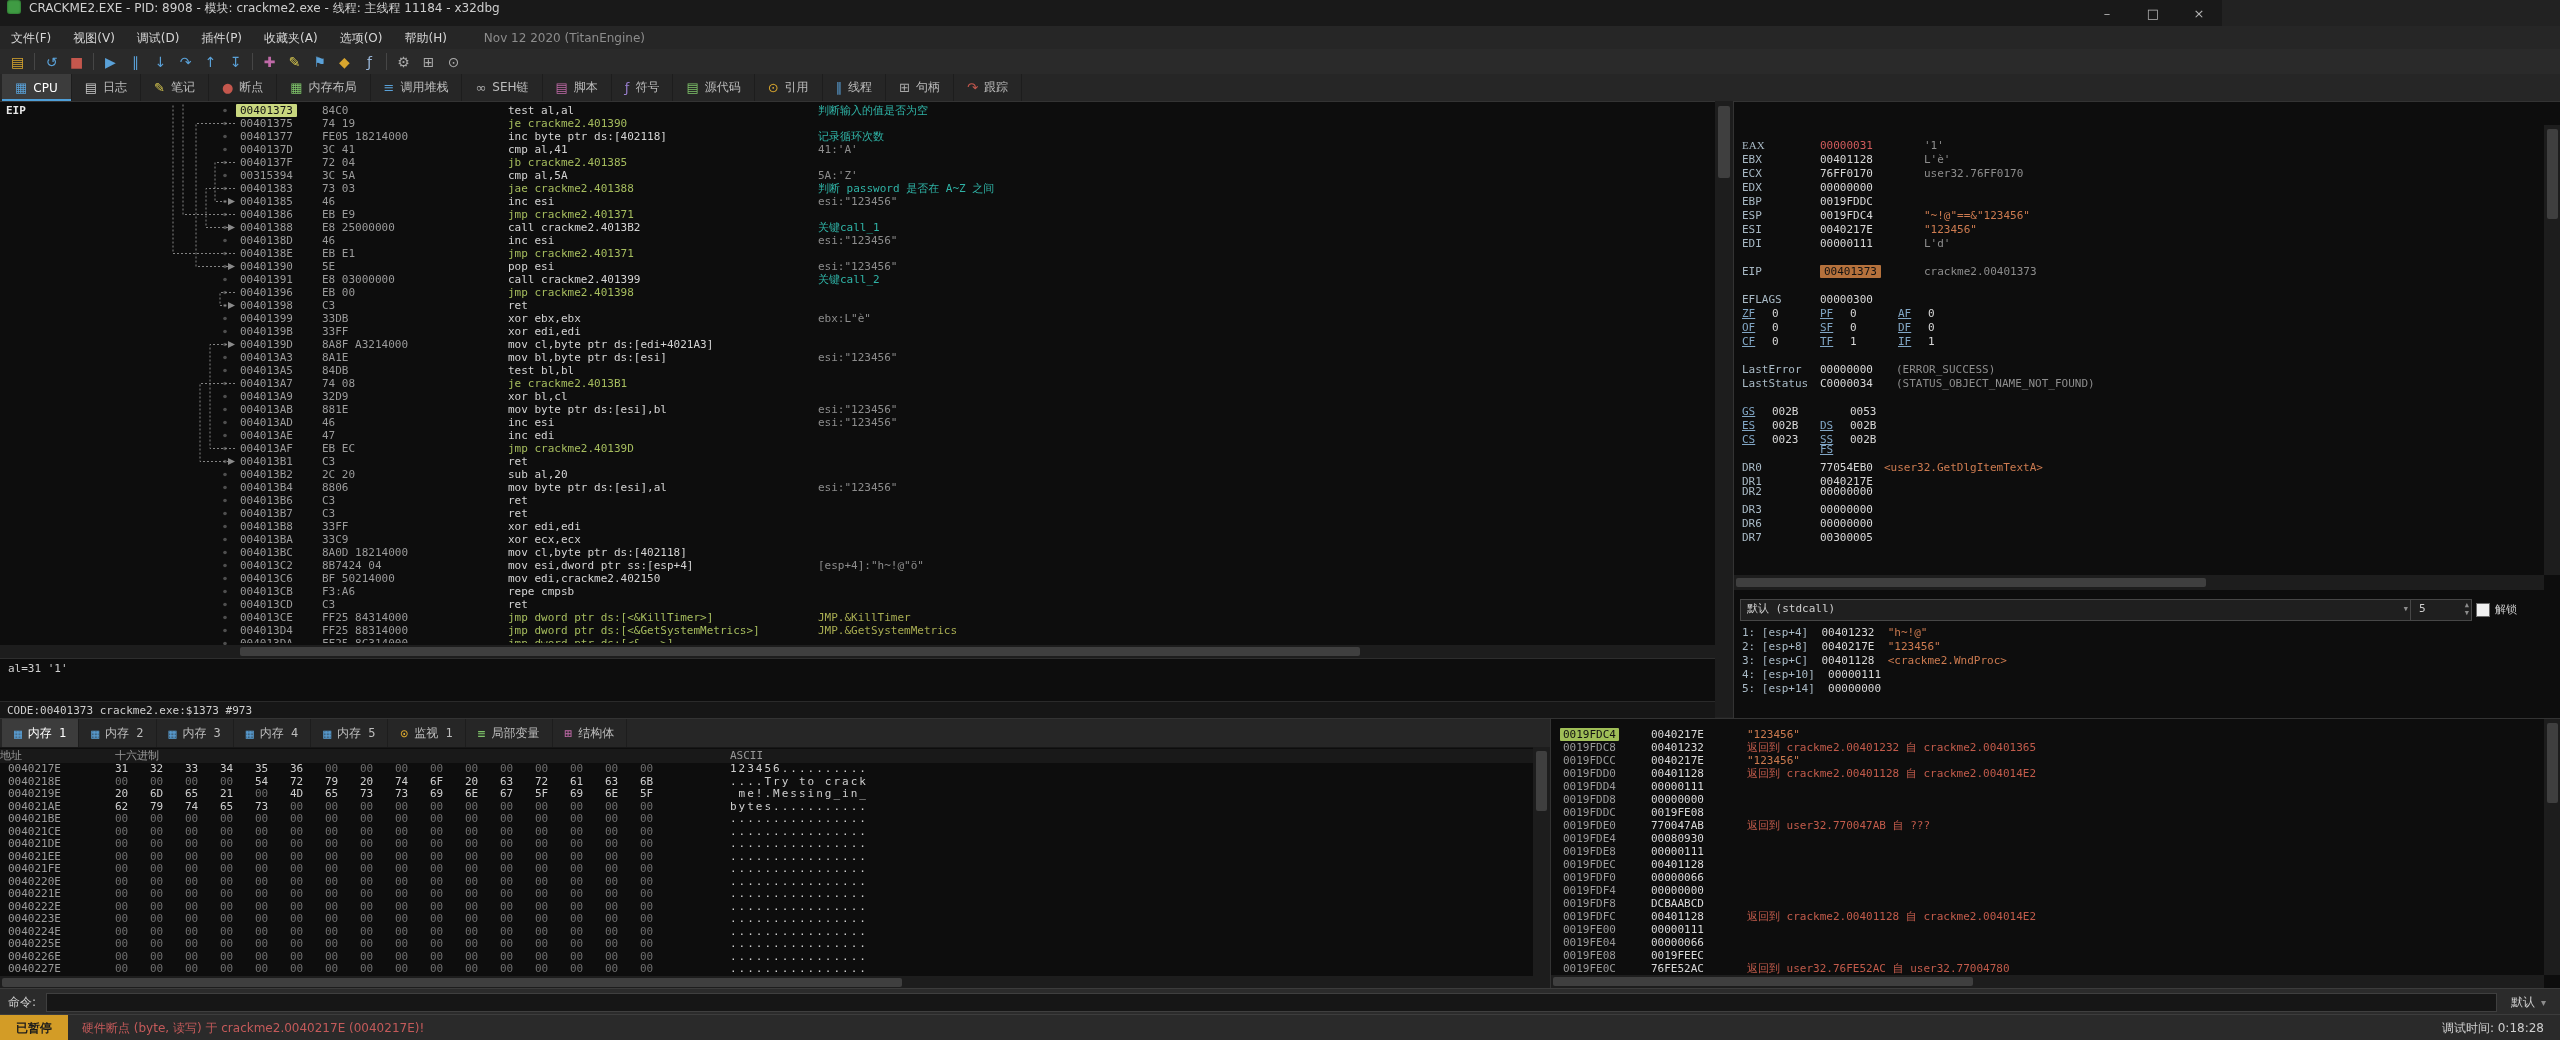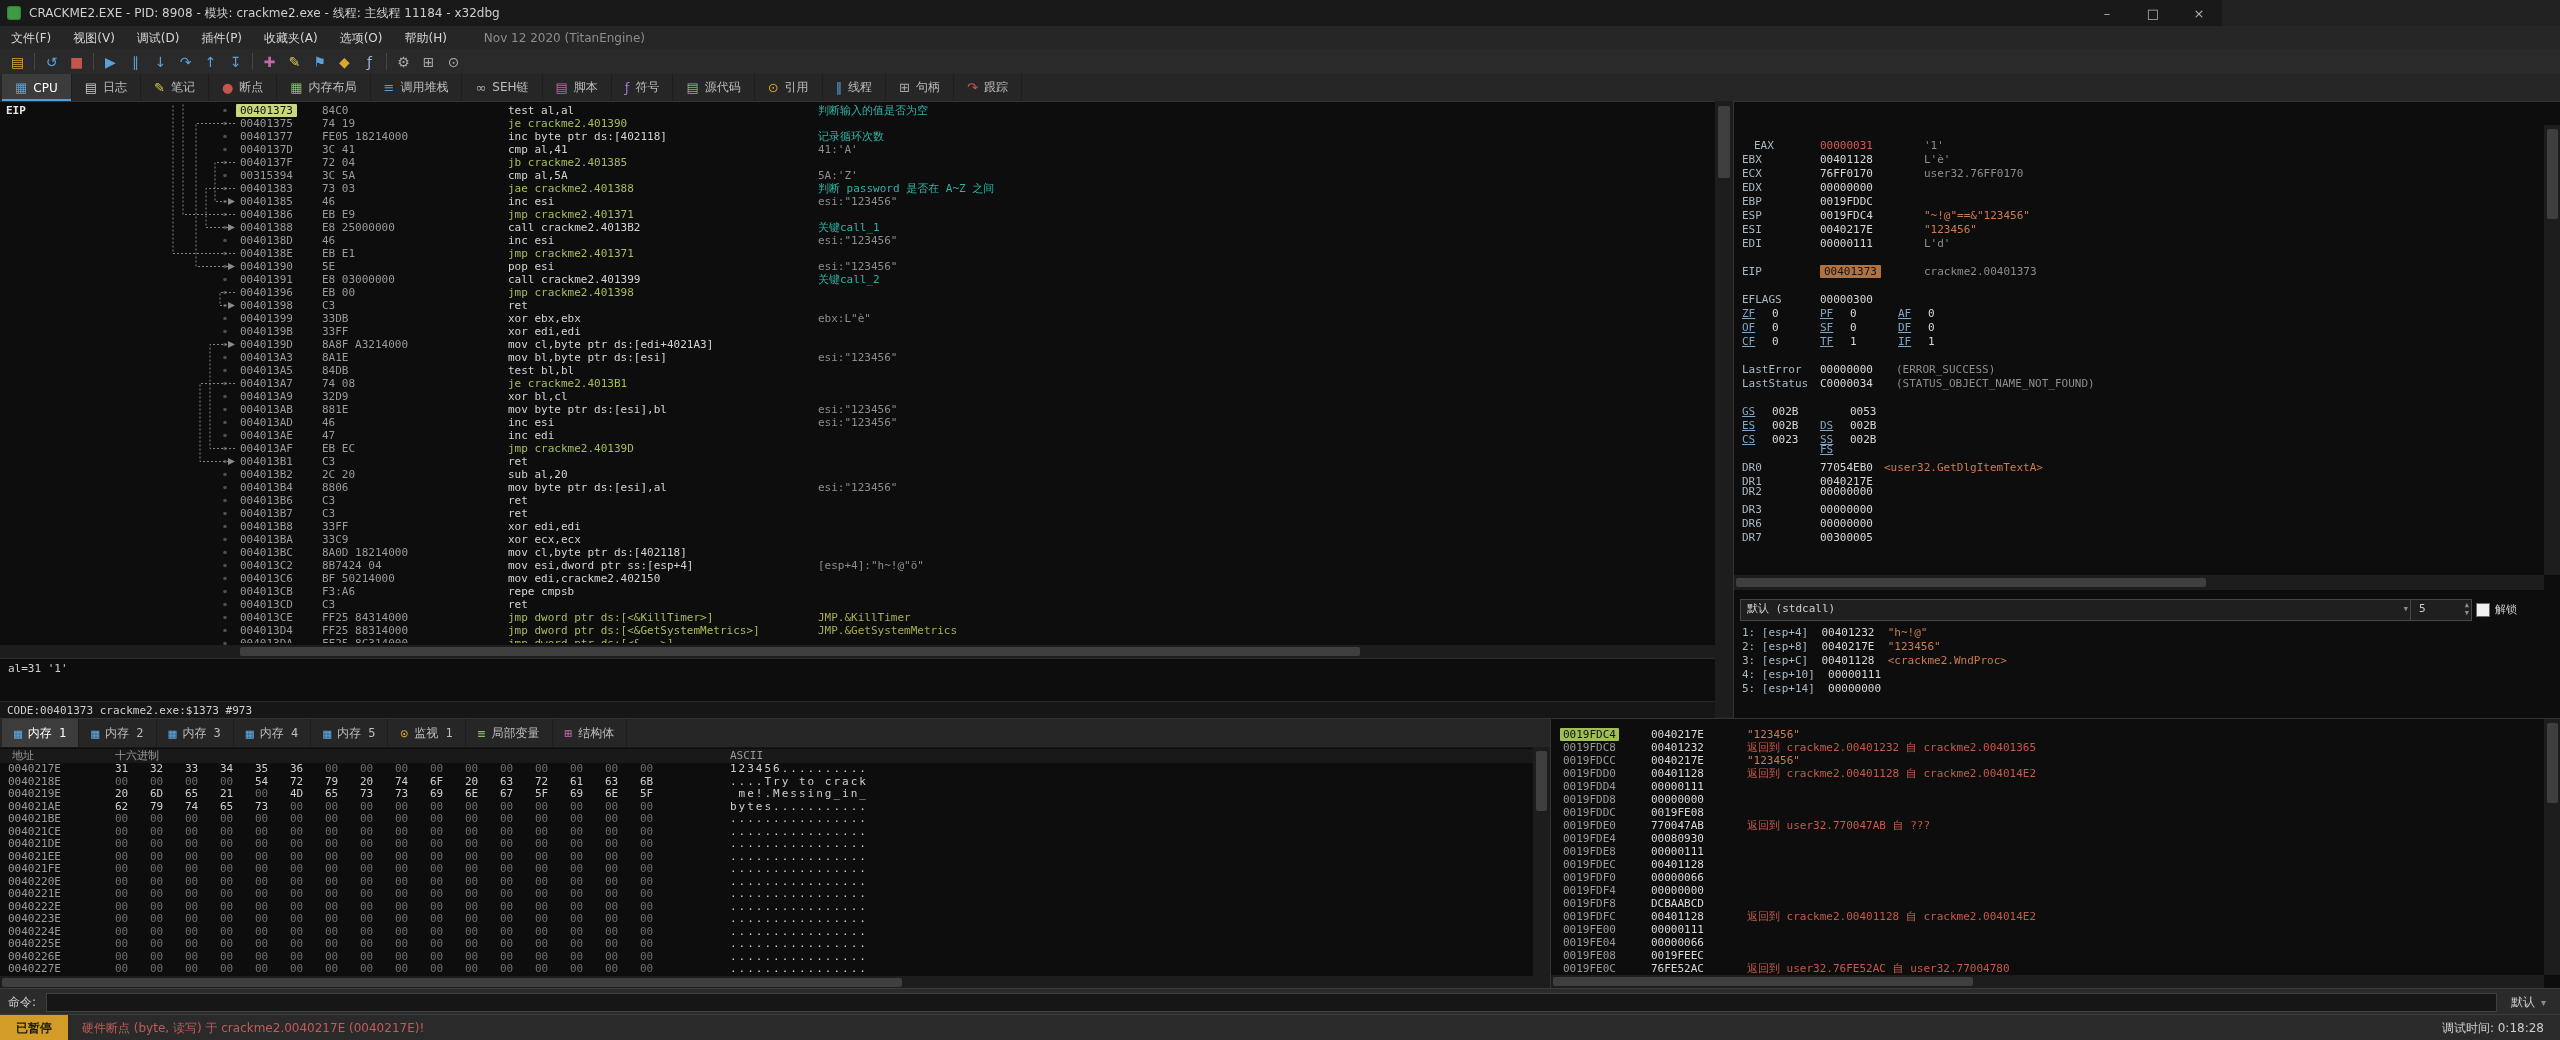--- a/index.html
+++ b/index.html
@@ -1,21 +1,21 @@
 <!DOCTYPE html>
 <html><head>
 <meta charset="utf-8">
 <style>
   html,body{margin:0;padding:0;background:#111;}
   #root{position:relative;width:2560px;height:1040px;overflow:hidden;background:#222;
         font-family:"DejaVu Sans","Liberation Sans",sans-serif;color:#d0d0d0;-webkit-font-smoothing:antialiased;}
   .mono{font-family:"DejaVu Sans Mono","Liberation Mono",monospace;font-size:11px;}
 
   
-  #titlebar{position:absolute;left:0;top:0;width:2222px;height:26px;background:#191919;display:flex;align-items:center;}
+  #titlebar{position:absolute;left:0;top:0;width:2222px;height:26px;background:#191919;display:flex;}
   #appicon{width:14px;height:14px;border-radius:3px;background:#3f9b43;margin:0 8px 0 7px;box-shadow:inset 0 0 2px #1d4a1f;}
   #wtitle{font-size:12px;color:#cfcfcf;white-space:nowrap;}
   #winbtns{margin-left:auto;display:flex;height:100%;}
   .wbtn{width:46px;height:100%;display:flex;align-items:center;justify-content:center;color:#b5b5b5;font-size:13px;}
 
   #menubar{position:absolute;left:0;top:26px;width:2560px;height:23px;background:#262626;display:flex;align-items:center;border-bottom:1px solid #1b1b1b;}
   .mitem{padding:0 11px;font-size:12px;color:#d6d6d6;line-height:22px;}
   #buildinfo{margin-left:26px;font-size:12px;color:#8d8d8d;}
 
   #toolbar{position:absolute;left:0;top:49px;width:2560px;height:25px;background:#2a2a2a;border-bottom:1px solid #1c1c1c;display:flex;align-items:center;padding-left:5px;}
@@ -357,21 +357,21 @@
       <div>al=31 '1'</div>
     </div>
     <div id="statusline">CODE:00401373 crackme2.exe:$1373 #973</div>
   </div>
   <div id="disasm-vscroll" class="sb" style="position:absolute;">
       <div class="th"></div>
     </div>
 
   <div id="rightpane" class="mono">
     <div id="regs">
-        <div class="rline" style="top: 14px;"><span class="rn" style="left: 20px;">EAX</span><span class="rv chg" style="left: 86px;">00000031</span><span class="rc" style="left: 190px;">'1'</span></div>
+        <div class="rline" style="top: 14px;"><span class="rn" style="left: 8px; font-family: Liberation Serif, serif;">EAX</span><span class="rv chg" style="left: 86px;">00000031</span><span class="rc" style="left: 190px;">'1'</span></div>
         <div class="rline" style="top: 28px;"><span class="rn" style="left: 8px;">EBX</span><span class="rv" style="left: 86px;">00401128</span><span class="rc" style="left: 190px;">L'è'</span></div>
         <div class="rline" style="top: 42px;"><span class="rn" style="left: 8px;">ECX</span><span class="rv" style="left: 86px;">76FF0170</span><span class="rc" style="left: 190px;">user32.76FF0170</span></div>
         <div class="rline" style="top: 56px;"><span class="rn" style="left: 8px;">EDX</span><span class="rv" style="left: 86px;">00000000</span></div>
         <div class="rline" style="top: 70px;"><span class="rn" style="left: 8px;">EBP</span><span class="rv" style="left: 86px;">0019FDDC</span></div>
         <div class="rline" style="top: 84px;"><span class="rn" style="left: 8px;">ESP</span><span class="rv" style="left: 86px;">0019FDC4</span><span class="rc cstr" style="left: 190px;">"~!@"==&amp;"123456"</span></div>
         <div class="rline" style="top: 98px;"><span class="rn" style="left: 8px;">ESI</span><span class="rv" style="left: 86px;">0040217E</span><span class="rc cstr" style="left: 190px;">"123456"</span></div>
         <div class="rline" style="top: 112px;"><span class="rn" style="left: 8px;">EDI</span><span class="rv" style="left: 86px;">00000111</span><span class="rc" style="left: 190px;">L'd'</span></div>
         <div class="rline" style="top: 140px;"><span class="rn" style="left: 8px;">EIP</span><span class="rv eipv" style="left: 86px;">00401373</span><span class="rc" style="left: 190px;">crackme2.00401373</span></div>
         <div class="rline" style="top: 168px;"><span class="rn" style="left: 8px;">EFLAGS</span><span class="rv" style="left: 86px;">00000300</span></div>
         <div class="rline" style="top: 182px;"><span class="fn" style="left: 8px;">ZF</span><span class="rv" style="left: 38px;">0</span><span class="fn" style="left: 86px;">PF</span><span class="rv" style="left: 116px;">0</span><span class="fn" style="left: 164px;">AF</span><span class="rv" style="left: 194px;">0</span></div>
@@ -441,21 +441,21 @@
         <div class="btab">
           <span class="ticon" style="color: rgb(127, 196, 106);">≡</span>
           <span>局部变量</span>
         </div>
         <div class="btab">
           <span class="ticon" style="color: rgb(192, 106, 168);">⊞</span>
           <span>结构体</span>
         </div>
       </div>
     <div id="dumphdr">
-      <span style="left:12px">地址</span>
+      <span style="left:0">地址</span>
       <span style="left:115px">十六进制</span>
       <span style="left:730px">ASCII</span>
     </div>
     <div id="dumprows">
         <div class="mrow"><span class="m-a">0040217E</span><span class="m-h"><span class="byte">31</span><span class="byte">32</span><span class="byte">33</span><span class="byte">34</span><span class="byte">35</span><span class="byte">36</span><span class="byte z">00</span><span class="byte z">00</span><span class="byte z">00</span><span class="byte z">00</span><span class="byte z">00</span><span class="byte z">00</span><span class="byte z">00</span><span class="byte z">00</span><span class="byte z">00</span><span class="byte z">00</span></span><span class="m-s">123456..........</span></div>
         <div class="mrow"><span class="m-a">0040218E</span><span class="m-h"><span class="byte z">00</span><span class="byte z">00</span><span class="byte z">00</span><span class="byte z">00</span><span class="byte">54</span><span class="byte">72</span><span class="byte">79</span><span class="byte">20</span><span class="byte">74</span><span class="byte">6F</span><span class="byte">20</span><span class="byte">63</span><span class="byte">72</span><span class="byte">61</span><span class="byte">63</span><span class="byte">6B</span></span><span class="m-s">....Try to crack</span></div>
         <div class="mrow"><span class="m-a">0040219E</span><span class="m-h"><span class="byte">20</span><span class="byte">6D</span><span class="byte">65</span><span class="byte">21</span><span class="byte z">00</span><span class="byte">4D</span><span class="byte">65</span><span class="byte">73</span><span class="byte">73</span><span class="byte">69</span><span class="byte">6E</span><span class="byte">67</span><span class="byte">5F</span><span class="byte">69</span><span class="byte">6E</span><span class="byte">5F</span></span><span class="m-s"> me!.Messing_in_</span></div>
         <div class="mrow"><span class="m-a">004021AE</span><span class="m-h"><span class="byte">62</span><span class="byte">79</span><span class="byte">74</span><span class="byte">65</span><span class="byte">73</span><span class="byte z">00</span><span class="byte z">00</span><span class="byte z">00</span><span class="byte z">00</span><span class="byte z">00</span><span class="byte z">00</span><span class="byte z">00</span><span class="byte z">00</span><span class="byte z">00</span><span class="byte z">00</span><span class="byte z">00</span></span><span class="m-s">bytes...........</span></div>
         <div class="mrow"><span class="m-a">004021BE</span><span class="m-h"><span class="byte z">00</span><span class="byte z">00</span><span class="byte z">00</span><span class="byte z">00</span><span class="byte z">00</span><span class="byte z">00</span><span class="byte z">00</span><span class="byte z">00</span><span class="byte z">00</span><span class="byte z">00</span><span class="byte z">00</span><span class="byte z">00</span><span class="byte z">00</span><span class="byte z">00</span><span class="byte z">00</span><span class="byte z">00</span></span><span class="m-s">................</span></div>
         <div class="mrow"><span class="m-a">004021CE</span><span class="m-h"><span class="byte z">00</span><span class="byte z">00</span><span class="byte z">00</span><span class="byte z">00</span><span class="byte z">00</span><span class="byte z">00</span><span class="byte z">00</span><span class="byte z">00</span><span class="byte z">00</span><span class="byte z">00</span><span class="byte z">00</span><span class="byte z">00</span><span class="byte z">00</span><span class="byte z">00</span><span class="byte z">00</span><span class="byte z">00</span></span><span class="m-s">................</span></div>

